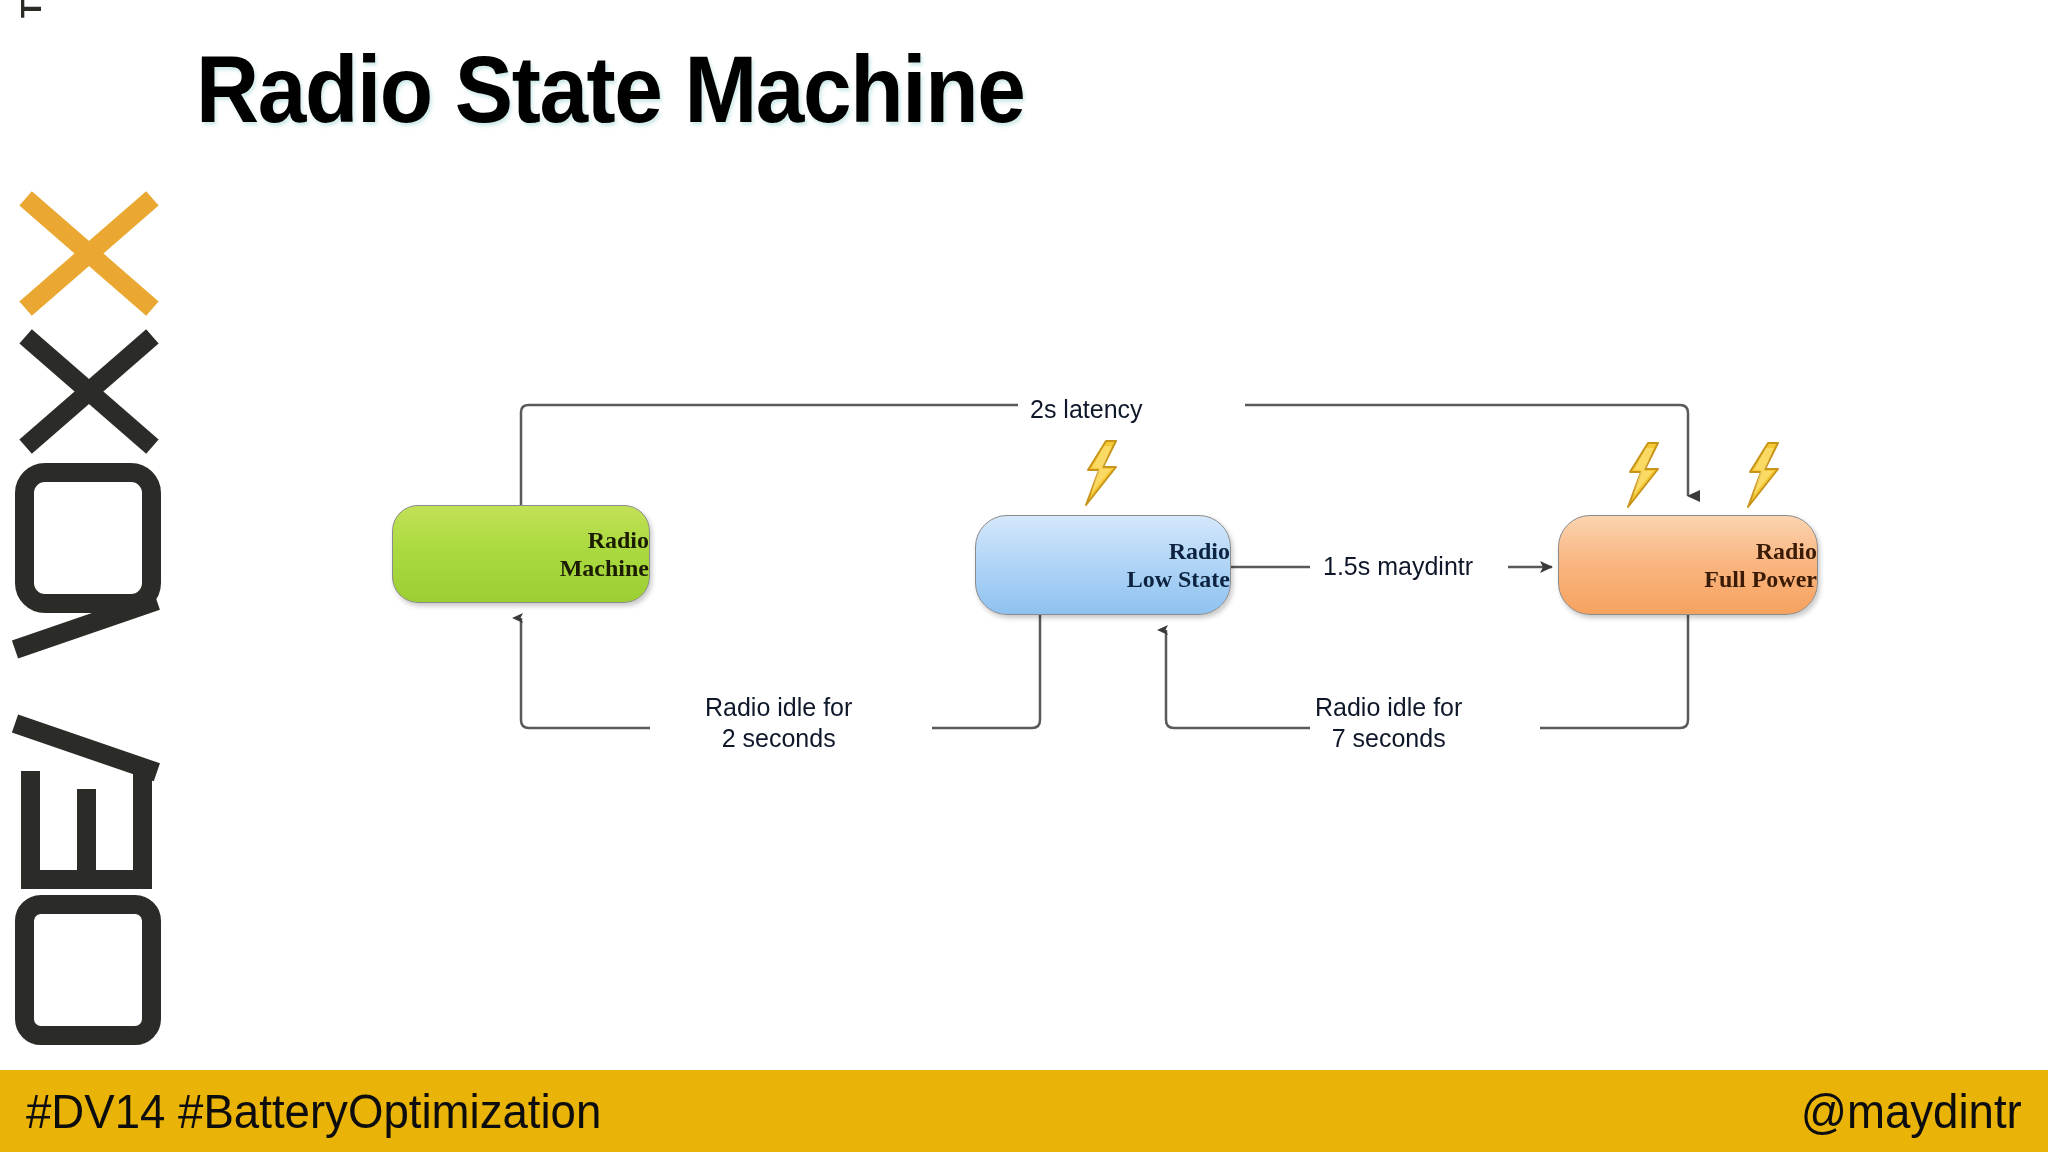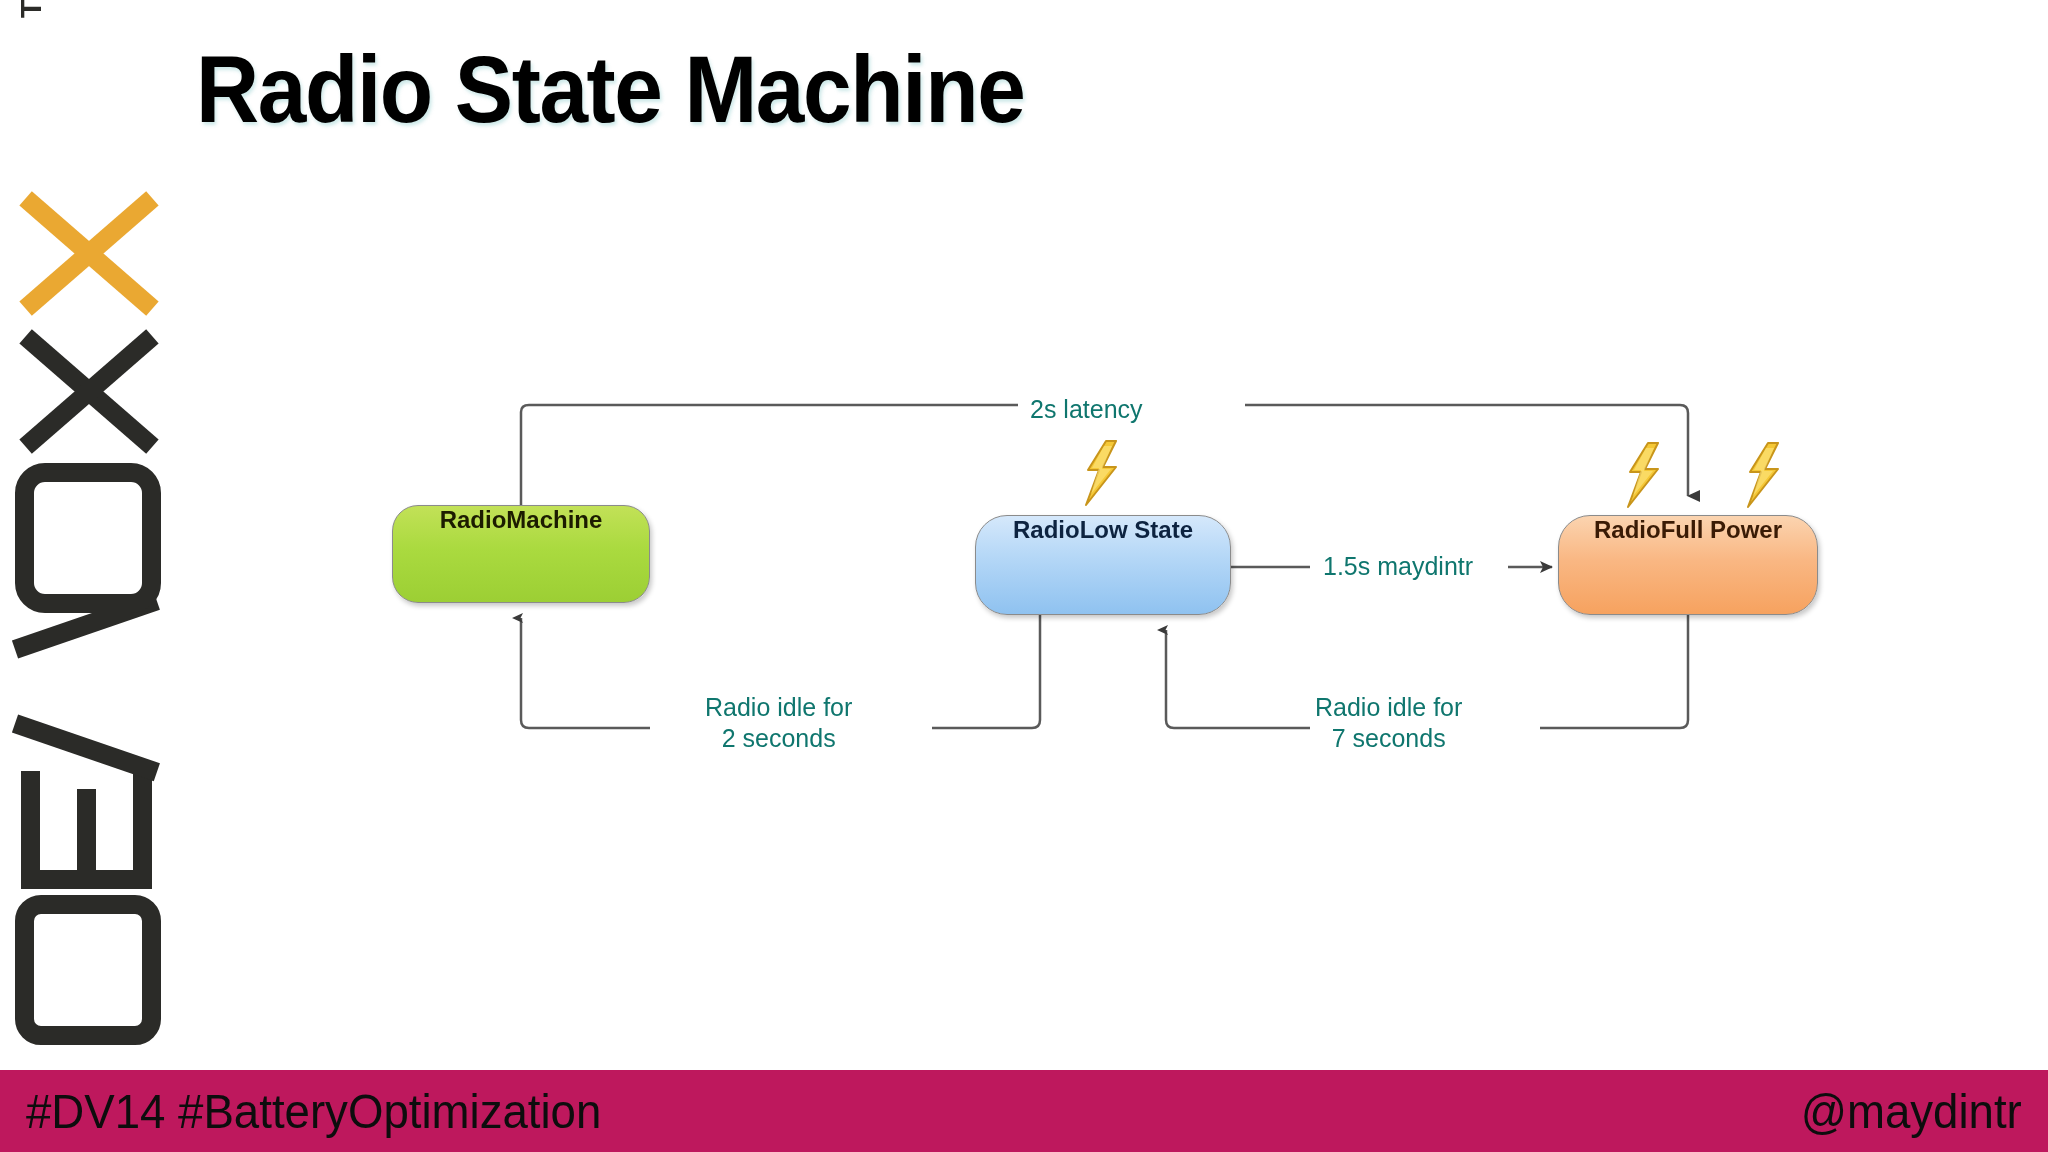--- a/index.html
+++ b/index.html
@@ -59,25 +59,26 @@
     text-shadow:2px 3px 4px rgba(190,225,225,.75);
     white-space:nowrap;
   }
 
   
   #diagram{ position:absolute; left:0; top:0; width:2048px; height:1070px; }
   #wires{ position:absolute; left:0; top:0; width:2048px; height:1070px; }
 
   .node{
     position:absolute;
-    display:flex; flex-direction:row; align-items:flex-start; justify-content:center;
+    display:flex; flex-direction:column; align-items:flex-end; justify-content:center;
     text-align:center; line-height:1.18;
     font-weight:bold; font-size:24px;
     border:1px solid #8b8b8b;
     box-shadow:2px 3px 5px rgba(0,0,0,.22);
+    font-family:Liberation Serif, serif;
   }
   #node-standby{
     left:392px; top:505px; width:258px; height:98px;
     border-radius:26px;
     background:linear-gradient(180deg,#c2e157 0%,#aada3f 45%,#9ccf34 100%);
     color:#1c1c00;
   }
   #node-lowpower{
     left:975px; top:515px; width:256px; height:100px;
     border-radius:32px;
@@ -86,37 +87,37 @@
   }
   #node-fullpower{
     left:1558px; top:515px; width:260px; height:100px;
     border-radius:32px;
     background:linear-gradient(180deg,#fbd4b0 0%,#f9b783 45%,#f6a25f 100%);
     color:#3a1b05;
   }
 
   .wirelabel{
     position:absolute;
-    color:#0f766e; font-size:25px; text-align:center;
+    color:#0f172a; font-size:25px; text-align:center;
     line-height:1.25; white-space:nowrap;
   }
   #lbl-2s{ left:1030px; top:394px; }
   #lbl-15s{ left:1323px; top:551px; }
   #lbl-idle12{ left:705px; top:692px; }
   #lbl-idle5{ left:1315px; top:692px; }
 
   .bolt{ position:absolute; width:46px; height:66px; }
   #bolt-low   { left:1078px; top:440px; }
   #bolt-full-l{ left:1620px; top:442px; }
   #bolt-full-r{ left:1740px; top:442px; }
 
   
   #footer{
     position:absolute; left:0; bottom:0; width:2048px; height:82px;
-    background:#be185d;
+    background:#eab308;
     display:flex; align-items:center; justify-content:space-between;
     padding:0 26px;
   }
   #footer-left, #footer-right{
     font-size:48px; color:#0d0d0d; font-weight:normal;
     font-family:"Liberation Sans", sans-serif;
     transform:scaleX(0.95); white-space:nowrap;
   }
   #footer-left{ transform-origin:left center; }
   #footer-right{ transform-origin:right center; }

